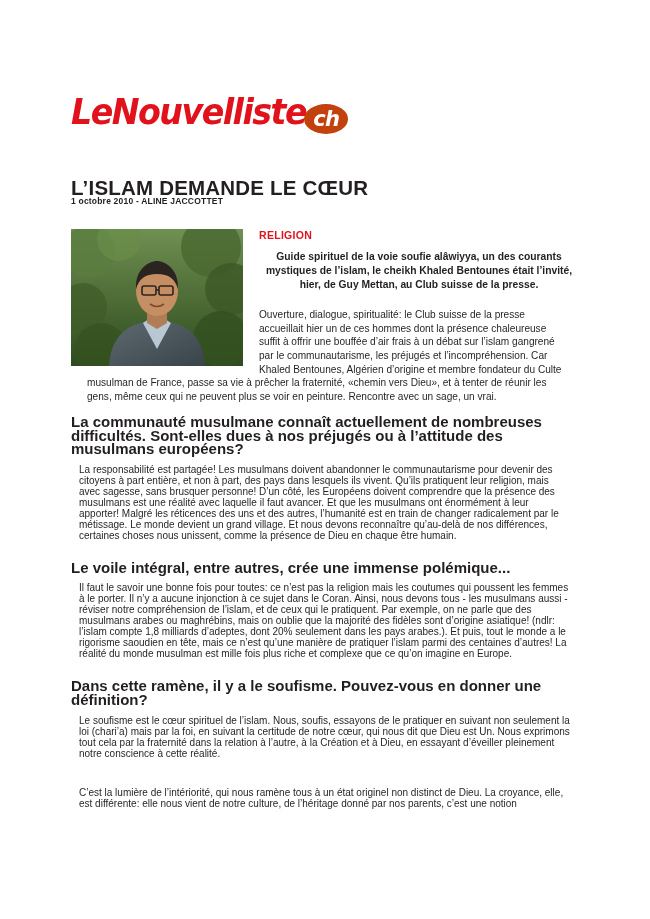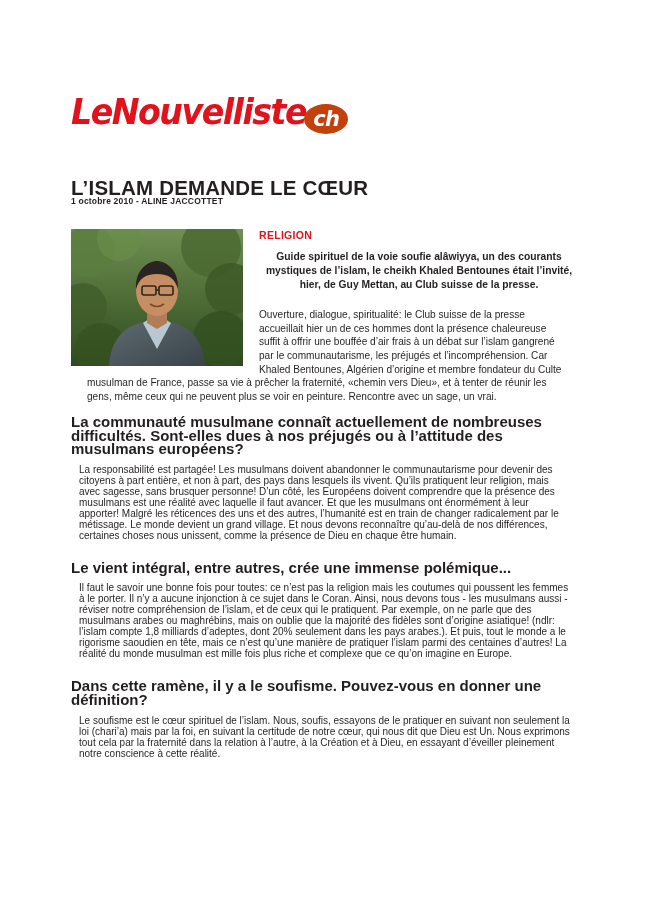--- a/index.html
+++ b/index.html
@@ -198,26 +198,27 @@
       </g>
 
       <path d="M79 75 Q86 80 93 75" stroke="#7b4b2c" stroke-width="1.6" fill="none"></path>
     </svg>
   </div>
 
   <div class="body-block" id="body-block" style="top: 415px;">
       <p class="q">La communauté musulmane connaît actuellement de nombreuses difficultés. Sont-elles dues à nos préjugés ou à l’attitude des musulmans européens?</p>
       <p class="body-para">La responsabilité est partagée! Les musulmans doivent abandonner le communautarisme pour devenir des citoyens à part entière, et non à part, des pays dans lesquels ils vivent. Qu’ils pratiquent leur religion, mais avec sagesse, sans brusquer personne! D’un côté, les Européens doivent comprendre que la présence des musulmans est une réalité avec laquelle il faut avancer. Et que les musulmans ont énormément à leur apporter! Malgré les réticences des uns et des autres, l’humanité est en train de changer radicalement par le métissage. Le monde devient un grand village. Et nous devons reconnaître qu’au-delà de nos différences, certaines choses nous unissent, comme la présence de Dieu en chaque être humain.</p>
       <div class="spacer"></div>
-      <p class="q">Le vient intégral, entre autres, crée une immense polémique...</p>
+      <p class="q">Le voile intégral, entre autres, crée une immense polémique...</p>
       <p class="body-para">Il faut le savoir une bonne fois pour toutes: ce n’est pas la religion mais les coutumes qui poussent les femmes à le porter. Il n’y a aucune injonction à ce sujet dans le Coran. Ainsi, nous devons tous - les musulmans aussi - réviser notre compréhension de l’islam, et de ceux qui le pratiquent. Par exemple, on ne parle que des musulmans arabes ou maghrébins, mais on oublie que la majorité des fidèles sont d’origine asiatique! (ndlr: l’islam compte 1,8 milliards d’adeptes, dont 20% seulement dans les pays arabes.). Et puis, tout le monde a le rigorisme saoudien en tête, mais ce n’est qu’une manière de pratiquer l’islam parmi des centaines d’autres! La réalité du monde musulman est mille fois plus riche et complexe que ce qu’on imagine en Europe.</p>
       <div class="spacer"></div>
       <p class="q">Dans cette ramène, il y a le soufisme. Pouvez-vous en donner une définition?</p>
       <p class="body-para">Le soufisme est le cœur spirituel de l’islam. Nous, soufis, essayons de le pratiquer en suivant non seulement la loi (chari’a) mais par la foi, en suivant la certitude de notre cœur, qui nous dit que Dieu est Un. Nous exprimons tout cela par la fraternité dans la relation à l’autre, à la Création et à Dieu, en essayant d’éveiller pleinement notre conscience à cette réalité.</p>
       <div class="spacer"></div>
+      <p class="body-para">C’est la lumière de l’intériorité, qui nous ramène tous à un état originel non distinct de Dieu. La croyance, elle, est différente: elle nous vient de notre culture, de l’héritage donné par nos parents, c’est une notion</p>
     </div>
 
 <div style="position: absolute; left: 71px; top: 229px; width: 508px; font-size: 10.1px; line-height: 13.6px;">
       <div style="float: left; width: 188px; height: 137px;"></div>
       <p class="kicker" style="margin: 0px 16px 7px;">RELIGION</p>
       <p class="lede">Guide spirituel de la voie soufie alâwiyya, un des courants mystiques de l’islam, le cheikh Khaled Bentounes était l’invité, hier, de Guy Mettan, au Club suisse de la presse.</p>
       <p class="intro-para">Ouverture, dialogue, spiritualité: le Club suisse de la presse accueillait hier un de ces hommes dont la présence chaleureuse suffit à offrir une bouffée d’air frais à un débat sur l’islam gangrené par le communautarisme, les préjugés et l’incompréhension. Car Khaled Bentounes, Algérien d’origine et membre fondateur du Culte musulman de France, passe sa vie à prêcher la fraternité, «chemin vers Dieu», et à tenter de réunir les gens, même ceux qui ne peuvent plus se voir en peinture. Rencontre avec un sage, un vrai.</p>
     </div>
   </div>
 

